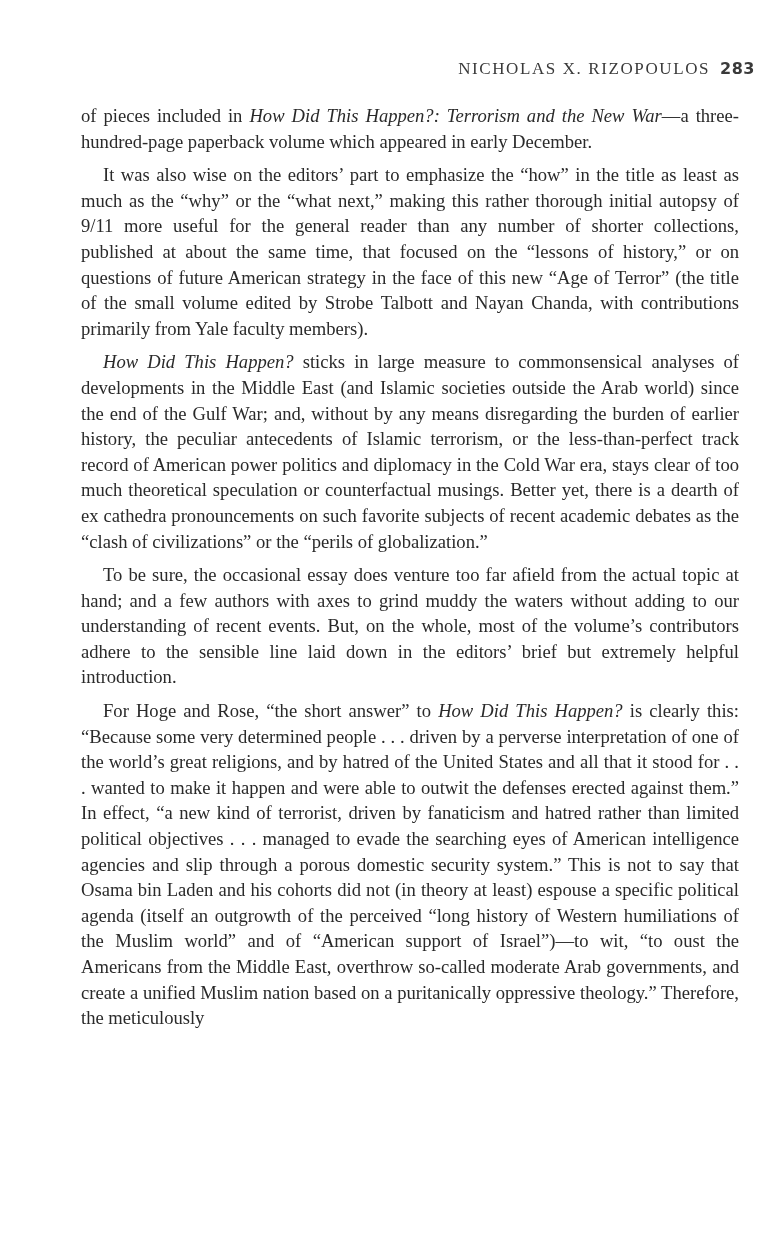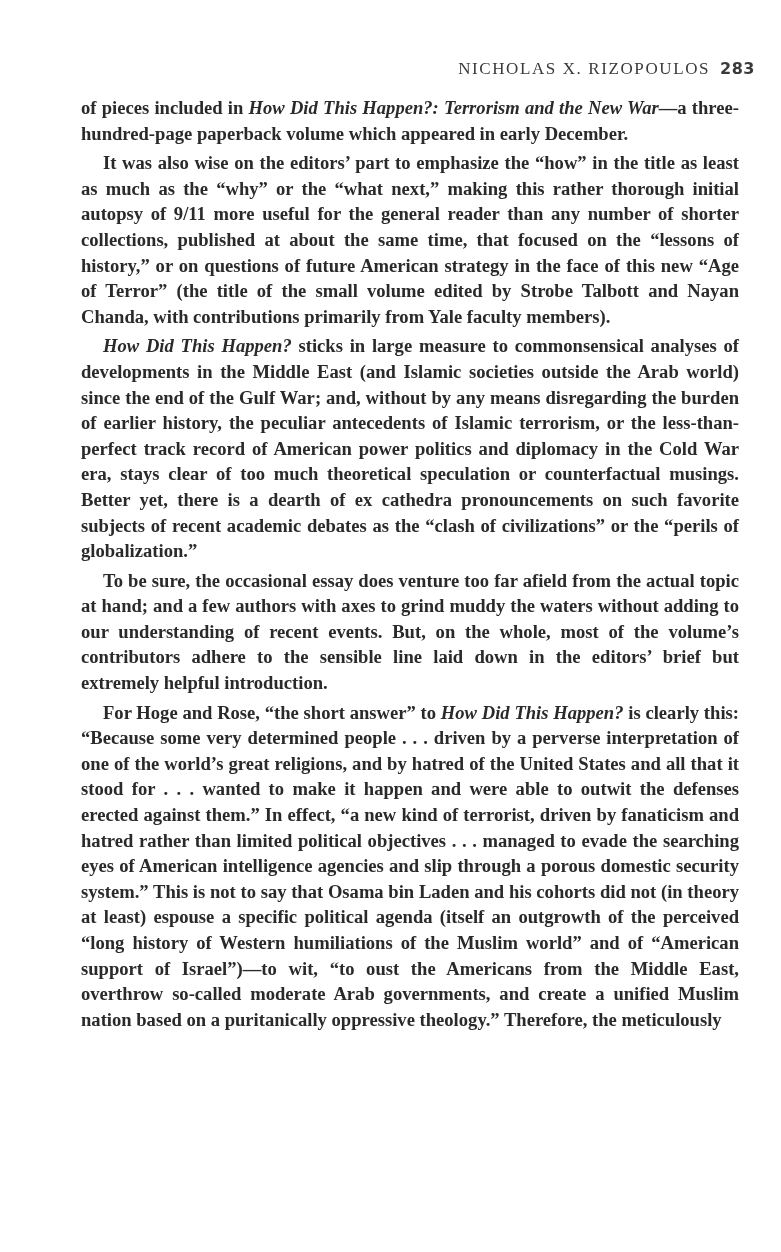--- a/index.html
+++ b/index.html
@@ -1,21 +1,21 @@
 <!DOCTYPE html>
 <html><head>
 <meta charset="utf-8">
 <style>
   html, body { margin: 0; padding: 0; background: #ffffff; }
   body { width: 781px; height: 1252px; overflow: hidden; position: relative;
     font-family: "Liberation Serif", "DejaVu Serif", serif; color: #2a2a2a; }
   .header { position: absolute; top: 20px; right: 26px; font-size: 17px; letter-spacing: 1.6px; color: #3a3a3a; margin-top: 39px; }
   .header .num { font-family: "DejaVu Sans", "Liberation Sans", sans-serif; font-weight: bold; letter-spacing: 0.5px; margin-left: 10px; font-size: 16px; }
   .body { position: absolute; top: 95px; left: 81px; width: 658px; font-size: 18.6px; line-height: 25.6px; text-align: justify; }
-  .p { margin: 0 0 4px 0; font-weight: bold; }
+  .p { margin: 8px 0 4px 0; }
   .indent { text-indent: 22px; }
   i { font-style: italic; }
 </style>
 </head>
 <body>
 
 <div class="header">
   <span>NICHOLAS X. RIZOPOULOS</span><span class="num">283</span>
 </div>
 

